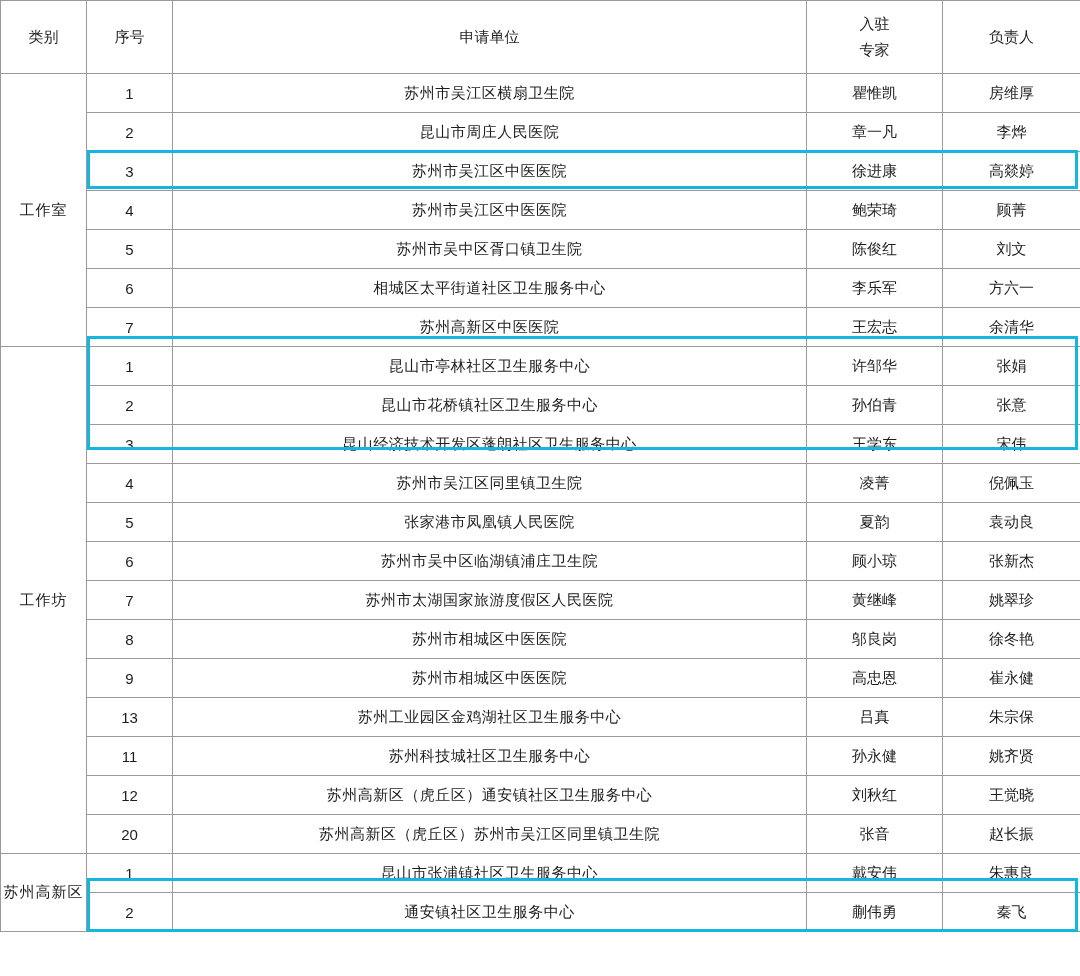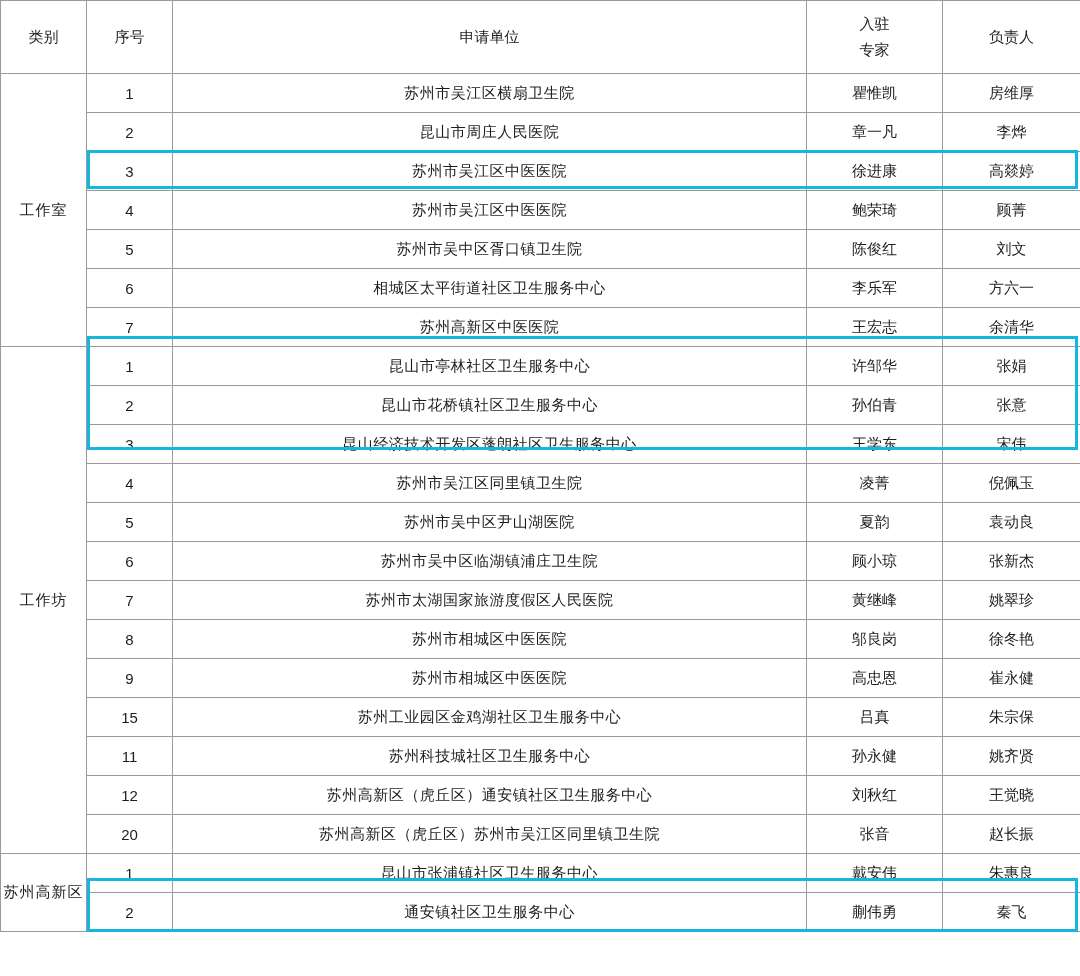--- a/index.html
+++ b/index.html
@@ -166,21 +166,21 @@
         <td class="head">宋伟</td>
       </tr>
       <tr>
         <td class="idx">4</td>
         <td class="unit">苏州市吴江区同里镇卫生院</td>
         <td class="exp">凌菁</td>
         <td class="head">倪佩玉</td>
       </tr>
       <tr>
         <td class="idx">5</td>
-        <td class="unit">苏州市吴中区尹山湖医院</td>
+        <td class="unit">张家港市凤凰镇人民医院</td>
         <td class="exp">夏韵</td>
         <td class="head">袁动良</td>
       </tr>
       <tr>
         <td class="idx">6</td>
         <td class="unit">苏州市吴中区临湖镇浦庄卫生院</td>
         <td class="exp">顾小琼</td>
         <td class="head">张新杰</td>
       </tr>
       <tr>
@@ -195,21 +195,21 @@
         <td class="exp">邬良岗</td>
         <td class="head">徐冬艳</td>
       </tr>
       <tr>
         <td class="idx">9</td>
         <td class="unit">苏州市相城区中医医院</td>
         <td class="exp">高忠恩</td>
         <td class="head">崔永健</td>
       </tr>
       <tr>
-        <td class="idx">15</td>
+        <td class="idx">13</td>
         <td class="unit">苏州工业园区金鸡湖社区卫生服务中心</td>
         <td class="exp">吕真</td>
         <td class="head">朱宗保</td>
       </tr>
       <tr>
         <td class="idx">11</td>
         <td class="unit">苏州科技城社区卫生服务中心</td>
         <td class="exp">孙永健</td>
         <td class="head">姚齐贤</td>
       </tr>

